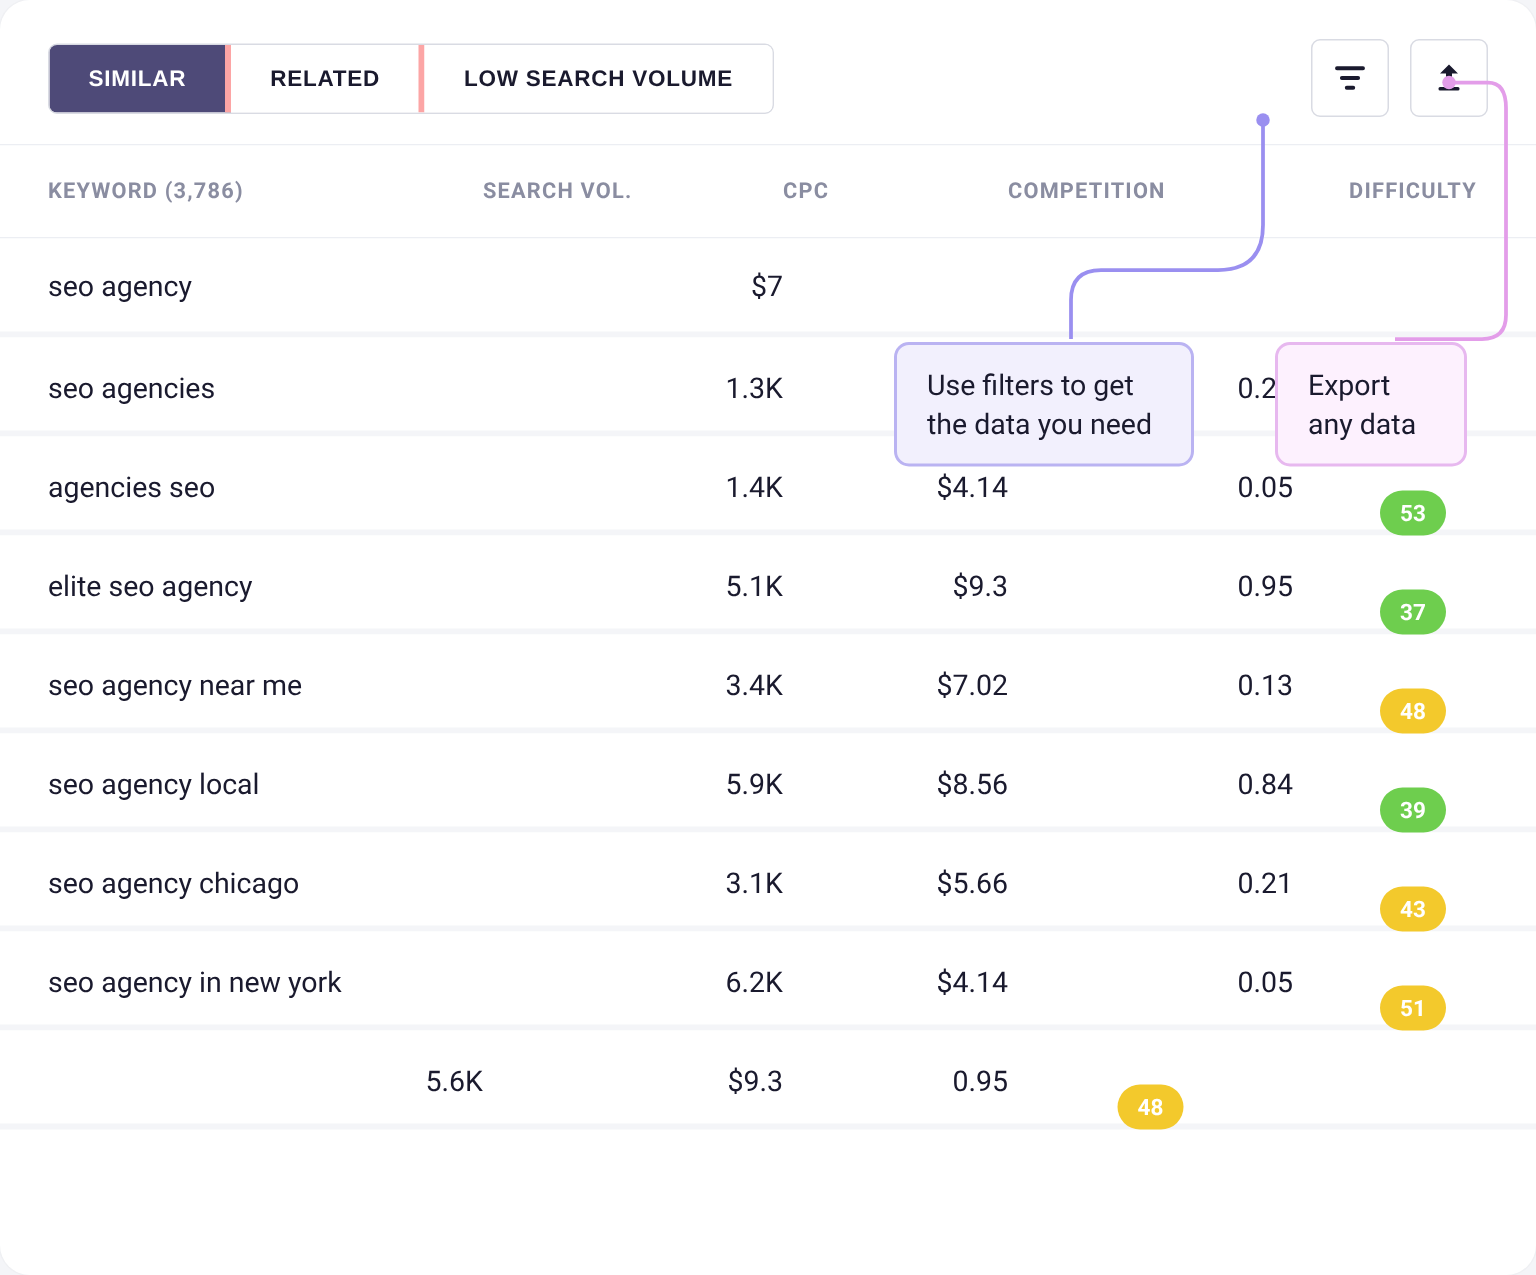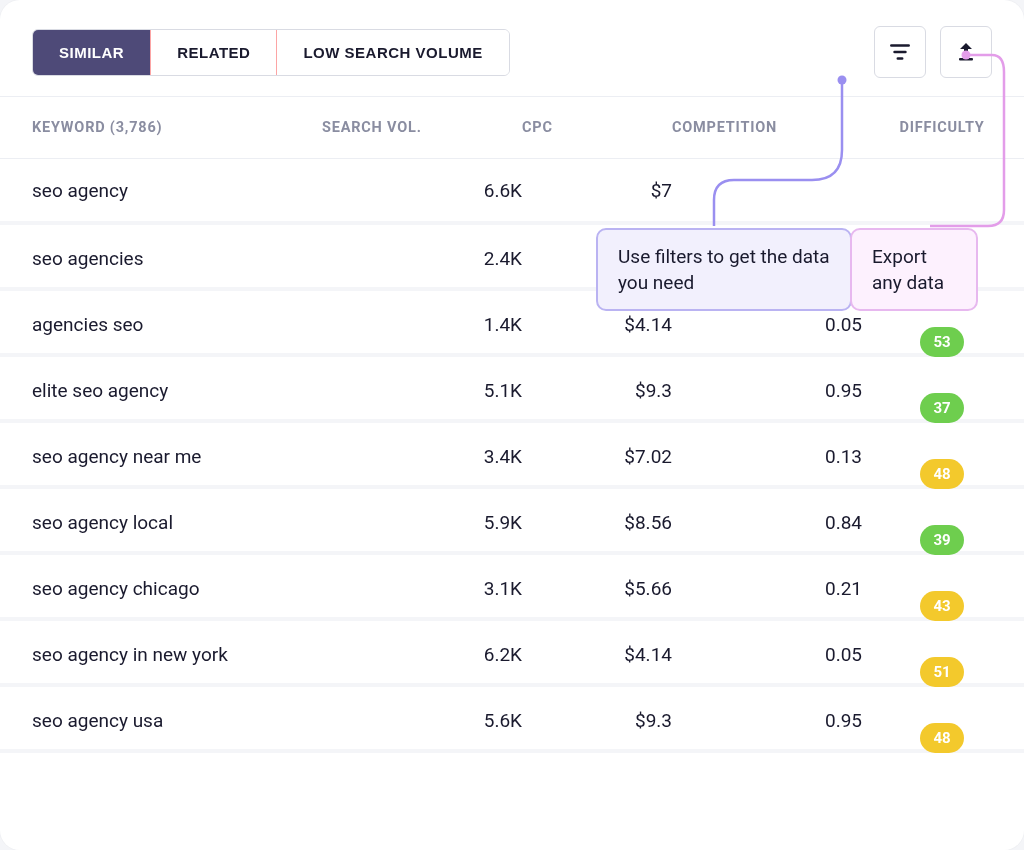--- a/index.html
+++ b/index.html
@@ -37,21 +37,21 @@
   }
   .tab {
     padding: 14px 26px;
     font-size: 15px;
     font-weight: 700;
     letter-spacing: 0.5px;
     color: #1a1a2e;
     background: #fff;
     border: none;
     cursor: pointer;
-    border-right: 1px solid #fca5a5;
+    border-right: 4px solid #fca5a5;
   }
   .tab:last-child { border-right: none; }
   .tab.active {
     background: #4e4a78;
     color: #fff;
   }
   .icon-buttons {
     display: flex;
     gap: 14px;
   }
@@ -132,21 +132,21 @@
     border-radius: 10px;
     padding: 14px 20px;
     font-size: 19px;
     line-height: 1.35;
     font-weight: 400;
     color: #1a1a2e;
     z-index: 5;
   }
   .callout-filters {
     left: 596px;
-    width: 256px;
+    width: 200px;
     border: 2px solid #bab3f2;
     background: #f2f0fd;
   }
   .callout-export {
     left: 850px;
     width: 128px;
     border: 2px solid #e7b8ef;
     background: #fdf1fe;
   }
 
@@ -195,28 +195,27 @@
     <div class="thead">
       <div>KEYWORD (3,786)</div>
       <div class="th-right">SEARCH VOL.</div>
       <div class="th-right">CPC</div>
       <div class="th-right">COMPETITION</div>
       <div class="th-center">DIFFICULTY</div>
     </div>
     <div class="tbody" id="tbody">
         <div class="row">
           <div class="cell-keyword">seo agency</div>
-          <div class="cell-num">6.6K</div>
           <div class="cell-num">$7</div>
           <div class="cell-num"></div>
           <div class="cell-badge"></div>
         </div>
         <div class="row">
           <div class="cell-keyword">seo agencies</div>
-          <div class="cell-num">2.4K</div>
+          <div class="cell-num">1.3K</div>
           <div class="cell-num">$5.66</div>
           <div class="cell-num">0.21</div>
           <div class="cell-badge"><span class="badge badge-teal">53</span></div>
         </div>
         <div class="row">
           <div class="cell-keyword">agencies seo</div>
           <div class="cell-num">1.4K</div>
           <div class="cell-num">$4.14</div>
           <div class="cell-num">0.05</div>
           <div class="cell-badge"><span class="badge badge-green">53</span></div>
@@ -250,21 +249,20 @@
           <div class="cell-badge"><span class="badge badge-yellow">43</span></div>
         </div>
         <div class="row">
           <div class="cell-keyword">seo agency in new york</div>
           <div class="cell-num">6.2K</div>
           <div class="cell-num">$4.14</div>
           <div class="cell-num">0.05</div>
           <div class="cell-badge"><span class="badge badge-yellow">51</span></div>
         </div>
         <div class="row">
-          <div class="cell-keyword">seo agency usa</div>
           <div class="cell-num">5.6K</div>
           <div class="cell-num">$9.3</div>
           <div class="cell-num">0.95</div>
           <div class="cell-badge"><span class="badge badge-yellow">48</span></div>
         </div>
       </div>
   </div>
 
   <div class="callout callout-filters">Use filters to get the data you need</div>
   <div class="callout callout-export">Export any data</div>

